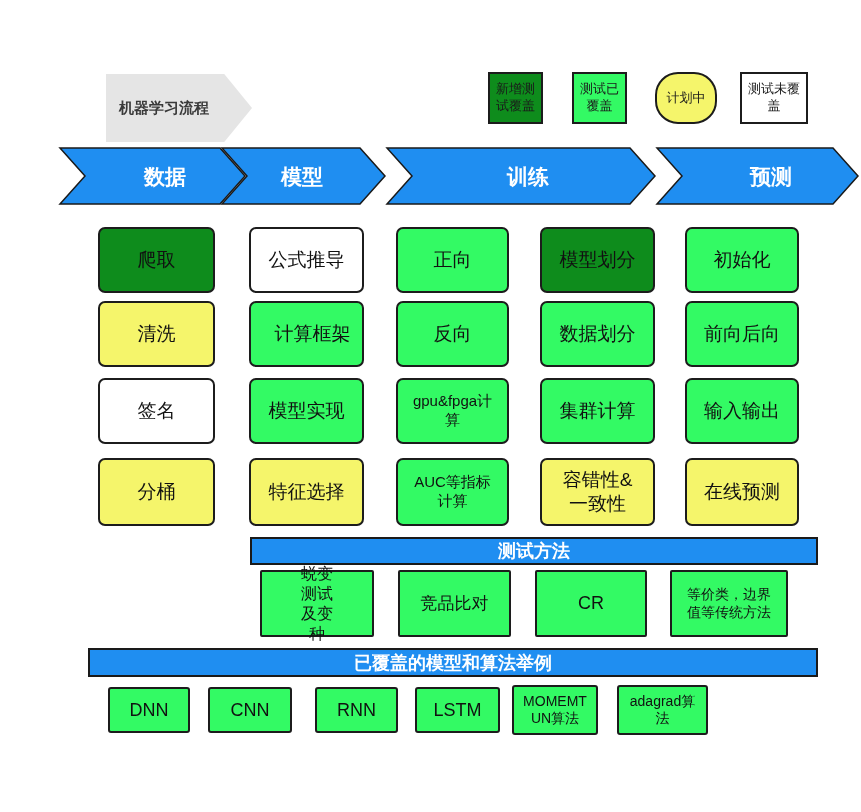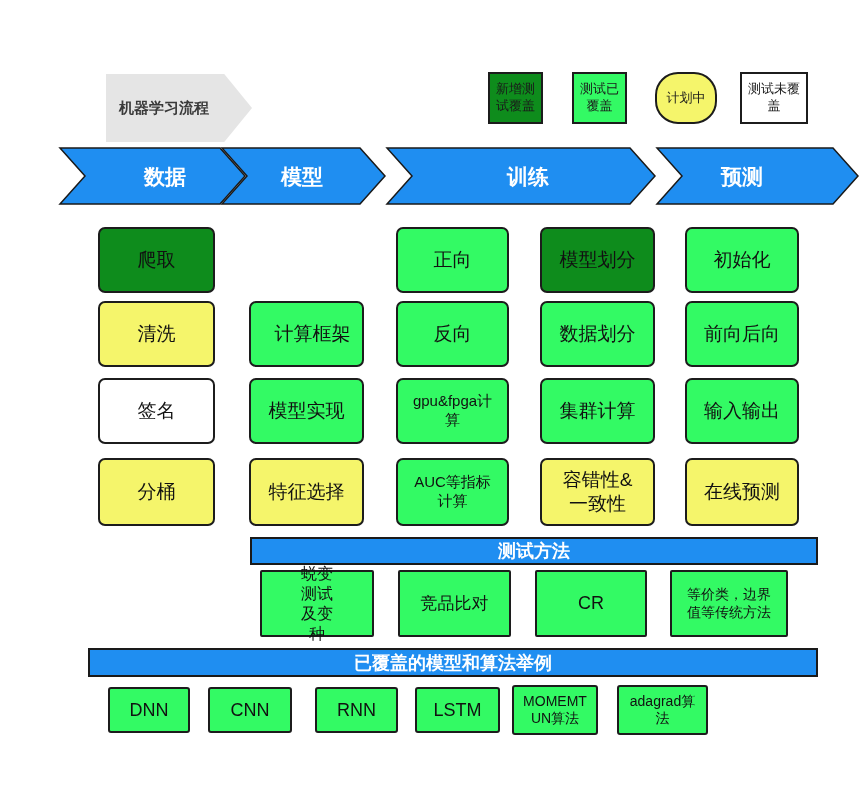--- a/index.html
+++ b/index.html
@@ -76,27 +76,28 @@
 
   <svg style="left:57px;top:147px;" width="804" height="60" viewBox="0 0 804 60">
     <polygon points="3,1 163,1 188,29 163,57 3,57 28,29" fill="#1F8EF1" stroke="#1a1a1a" stroke-width="1.5"></polygon>
     <polygon points="165,1 303,1 328,29 303,57 165,57 190,29" fill="#1F8EF1" stroke="#1a1a1a" stroke-width="1.5"></polygon>
     <polygon points="330,1 573,1 598,29 573,57 330,57 355,29" fill="#1F8EF1" stroke="#1a1a1a" stroke-width="1.5"></polygon>
     <polygon points="600,1 776,1 801,29 776,57 600,57 625,29" fill="#1F8EF1" stroke="#1a1a1a" stroke-width="1.5"></polygon>
   </svg>
   <div class="stage-label" style="left:115px;">数据</div>
   <div class="stage-label" style="left:252px;">模型</div>
   <div class="stage-label" style="left:478px;">训练</div>
-  <div class="stage-label" style="left:692px;">预测</div>
+  <div class="stage-label" style="left:692px;text-align:right;">预测</div>
 
   <div class="cell dg" style="left:98px;top:227px;width:117px;height:66px;">爬取</div>
   <div class="cell y" style="left:98px;top:301px;width:117px;height:66px;">清洗</div>
   <div class="cell w" style="left:98px;top:378px;width:117px;height:66px;">签名</div>
   <div class="cell y" style="left:98px;top:458px;width:117px;height:68px;">分桶</div>
 
+  <div class="cell w" style="left:249px;top:227px;width:115px;height:66px;">公式推导</div>
   <div class="cell g" style="left:249px;top:301px;width:115px;height:66px;padding-left:12px;">计算框架</div>
   <div class="cell g" style="left:249px;top:378px;width:115px;height:66px;">模型实现</div>
   <div class="cell y" style="left:249px;top:458px;width:115px;height:68px;">特征选择</div>
 
   <div class="cell g" style="left:396px;top:227px;width:113px;height:66px;">正向</div>
   <div class="cell g" style="left:396px;top:301px;width:113px;height:66px;">反向</div>
   <div class="cell g fs15" style="left:396px;top:378px;width:113px;height:66px;padding:0 12px;">gpu&amp;fpga计算</div>
   <div class="cell g fs15" style="left:396px;top:458px;width:113px;height:68px;padding:0 12px;">AUC等指标计算</div>
 
   <div class="cell dg" style="left:540px;top:227px;width:115px;height:66px;">模型划分</div>

